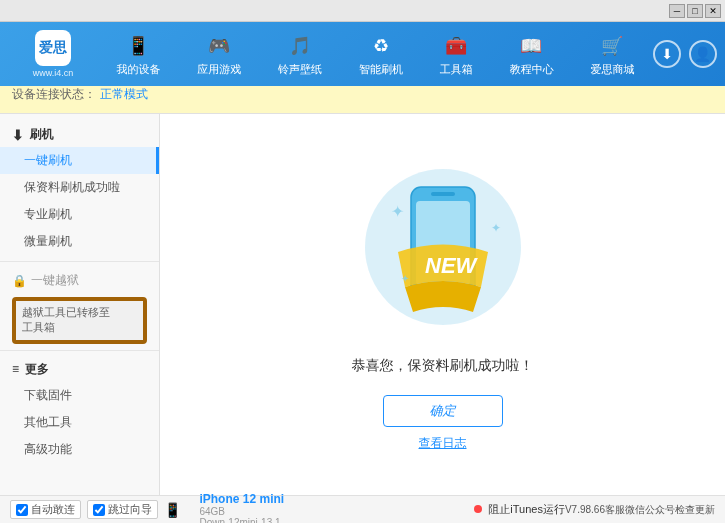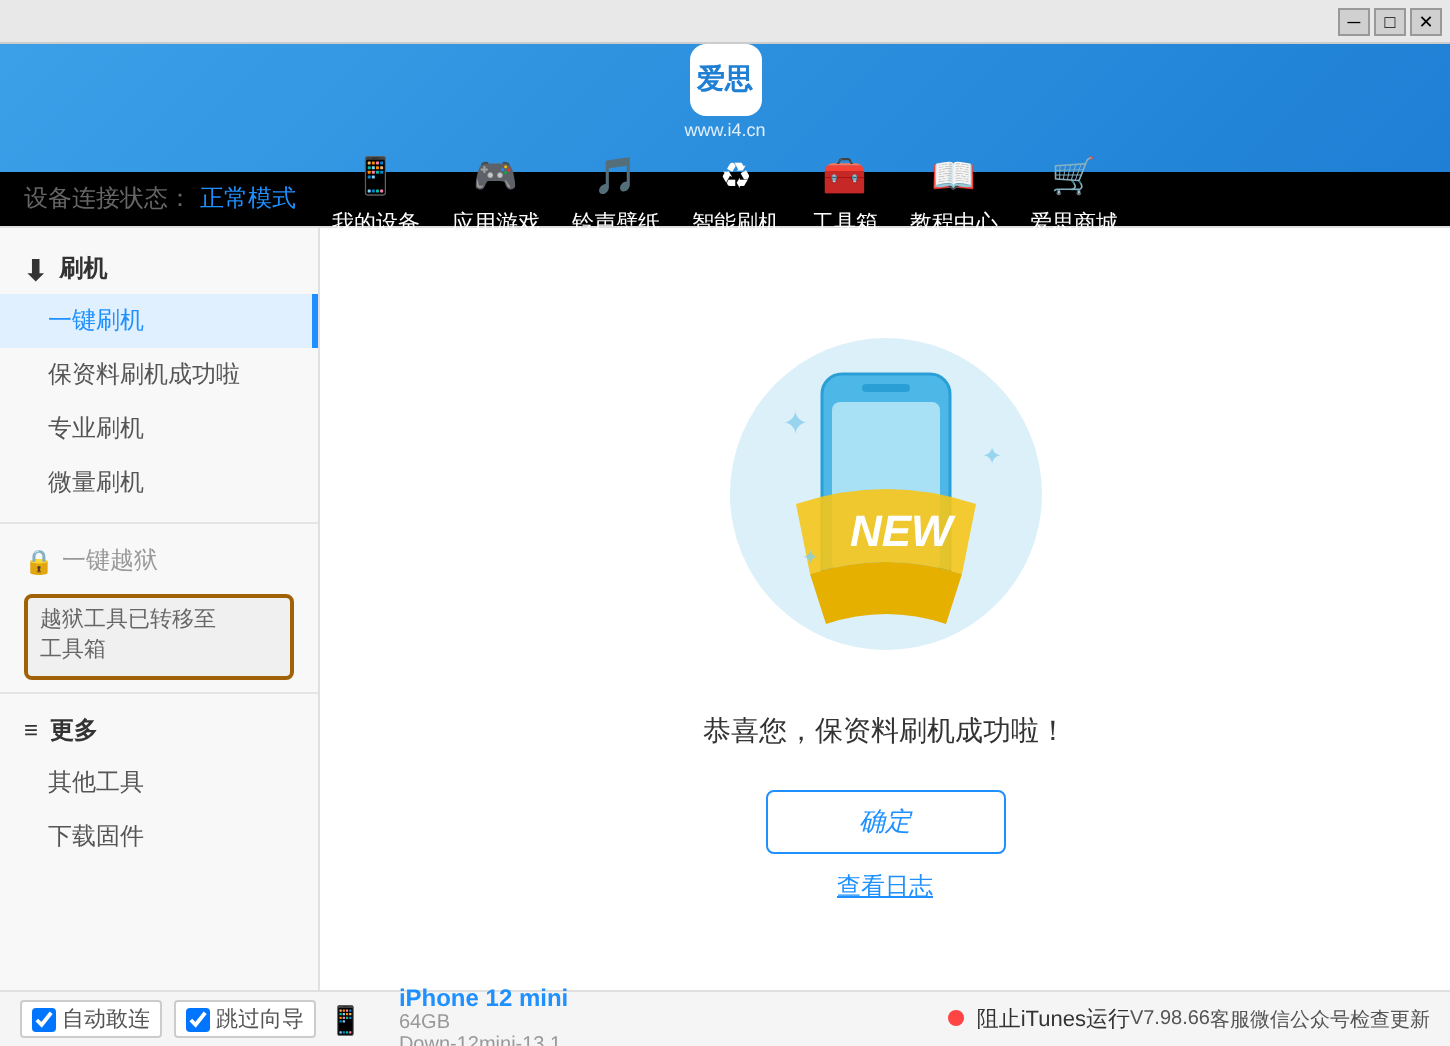--- a/index.html
+++ b/index.html
@@ -25,21 +25,20 @@
       cursor: pointer;
     }
 
     
     .top-nav {
       height: 64px;
       background: linear-gradient(135deg, #3ba0e8 0%, #1e7fd4 100%);
       display: flex;
       align-items: center;
       padding: 0 8px;
-      flex-direction: column;
     }
     .logo-area {
       width: 90px;
       display: flex;
       flex-direction: column;
       align-items: center;
       color: white;
       font-size: 10px;
     }
     .logo-icon {
@@ -89,24 +88,23 @@
       border: 2px solid rgba(255,255,255,0.7);
       display: flex; align-items: center; justify-content: center;
       color: white;
       font-size: 14px;
       cursor: pointer;
     }
 
     
     .status-bar {
       height: 28px;
-      background: #000000;
+      background: #fef9c3;
       border-bottom: 1px solid #e0e0e0;
       display: flex;
-      align-items: center;
       padding: 0 12px;
       font-size: 12px;
       color: #333;
     }
     .status-bar .label { color: #666; }
     .status-bar .value { color: #1e90ff; font-weight: normal; margin-left: 4px; }
 
     
     .main-layout {
       display: flex;
@@ -155,21 +153,21 @@
       display: flex;
       align-items: center;
       padding: 4px 12px;
       font-size: 12px;
       color: #999;
     }
     .sidebar-locked .lock-icon { margin-right: 4px; }
     .sidebar-note {
       margin: 4px 12px;
       background: #f0f0f0;
-      border: 2px solid #a16207;
+      border: 4px solid #a16207;
       border-radius: 4px;
       padding: 4px 6px;
       font-size: 11px;
       color: #666;
       line-height: 1.4;
     }
     .sidebar-more-header {
       display: flex;
       align-items: center;
       padding: 4px 12px;
@@ -378,24 +376,27 @@
       <span>工具箱</span>
     </div>
 
     <hr class="sidebar-divider">
 
     <div class="sidebar-more-header">
       <span style="margin-right:6px; font-size:12px;">≡</span>
       <span>更多</span>
     </div>
     <div class="sidebar-item">
+      <span>下载固件</span>
+    </div>
+    <div class="sidebar-item">
       <span>其他工具</span>
     </div>
     <div class="sidebar-item">
-      <span>下载固件</span>
+      <span>高级功能</span>
     </div>
 
   </div>
 
   <div class="content-area">
     <div class="phone-svg-wrap">
       <svg width="200" height="200" viewBox="0 0 200 200">
 
         <circle cx="100" cy="90" r="78" fill="#87ceeb" opacity="0.3"></circle>
 

